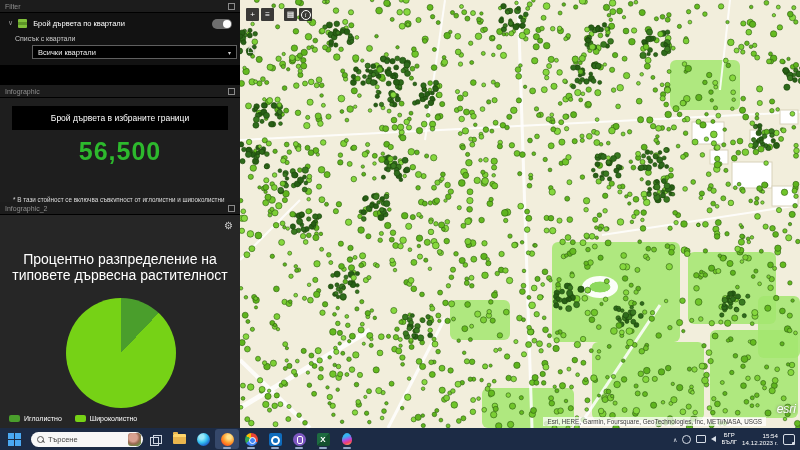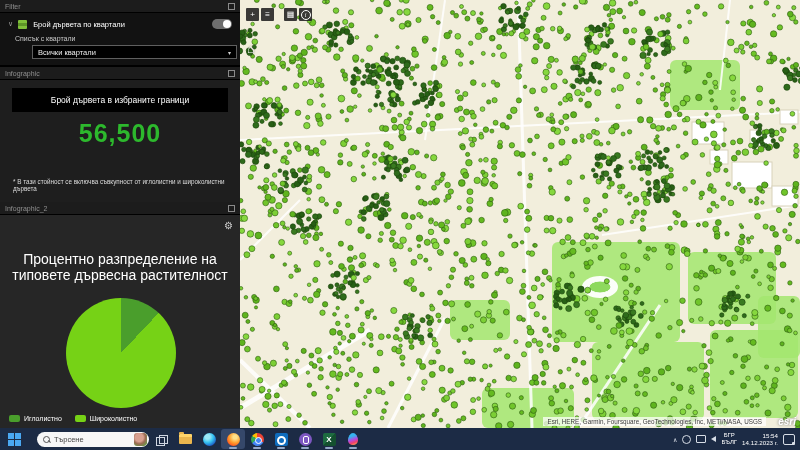--- a/index.html
+++ b/index.html
@@ -6,33 +6,33 @@
   .screen{position:relative;width:800px;height:450px;overflow:hidden;background:#000;
           font-family:"Liberation Sans",sans-serif;-webkit-font-smoothing:antialiased;}
   
   .sidebar{position:absolute;left:0;top:0;width:240px;height:428px;background:#000;}
   .panel{position:absolute;left:0;width:240px;background:#161616;overflow:hidden;}
   .panel-header{height:13px;background:#1c1c1c;color:#8f8f8f;font-size:7px;display:flex;
                 align-items:center;justify-content:space-between;padding:0 5px;box-sizing:border-box;
                 border-bottom:1px solid #000;}
   .sq-icon{width:5px;height:5px;border:1px solid #8a8a8a;}
   .filter-panel{top:0;height:65px;background:#121212;}
-  .layer-row{display:flex;align-items:center;margin:6px 8px 0 8px;}
+  .layer-row{display:flex;align-items:flex-start;margin:6px 8px 0 8px;}
   .chev{color:#9a9a9a;font-size:7px;margin-right:5px;}
   .layer-ico{width:9px;height:9px;margin-right:6px;border-radius:1px;
              background:linear-gradient(180deg,#7fbf3a 0 3px,#5d9427 3px 6px,#7fbf3a 6px);}
   .layer-label{color:#fff;font-size:7.5px;}
   .toggle{margin-left:auto;width:20px;height:10px;border-radius:5px;background:#6e6e6e;position:relative;}
   .toggle .knob{position:absolute;right:1px;top:1px;width:8px;height:8px;border-radius:50%;background:#fff;}
   .list-label{color:#c9c9c9;font-size:7px;margin:6px 0 3px 15px;}
   .dropdown{margin-left:32px;width:205px;height:14px;background:#000;border:1px solid #5f5f5f;
             display:flex;align-items:center;justify-content:space-between;padding:0 5px;box-sizing:border-box;}
   .dropdown-value{color:#ececec;font-size:7.5px;}
   .dropdown-caret{color:#cfcfcf;font-size:6px;}
-  .info-panel{top:67px;height:149px;background:#1e1e1e;}
+  .info-panel{top:85px;height:149px;background:#1e1e1e;}
   .banner{position:absolute;left:12px;right:12px;top:21px;background:#000;color:#fff;
           font-size:8.5px;text-align:center;padding:7px 0;}
   .big-value{position:absolute;left:0;right:0;top:52px;text-align:center;
              font-size:25px;font-weight:bold;letter-spacing:1px;}
   .footnote{position:absolute;left:13px;right:6px;top:111px;color:#dcdcdc;font-size:6.3px;}
   .info2-panel{top:202px;height:226px;background:#262626;}
   .gear{position:absolute;right:7px;top:19px;color:#d0d0d0;font-size:10px;line-height:10px;}
   .chart-title{position:absolute;left:8px;right:8px;top:49px;color:#fff;font-size:14px;text-align:center;}
   .pie{position:absolute;left:66px;top:96px;width:110px;height:110px;border-radius:50%;}
   .legend{position:absolute;left:9px;bottom:6px;display:flex;gap:13px;align-items:center;}
@@ -45,29 +45,29 @@
   .map-toolbar{position:absolute;left:6px;top:8px;display:flex;gap:2px;z-index:5;}
   .tb-gap{width:6px;}
   .tb-btn{width:13px;height:13px;background:rgba(32,32,32,.88);color:#fff;font-size:8px;
           display:flex;align-items:center;justify-content:center;border-radius:1px;}
   .tb-info-glyph{width:8px;height:8px;border:1px solid #fff;border-radius:50%;font-size:6px;
                  font-family:"Liberation Serif",serif;font-style:italic;display:flex;align-items:center;justify-content:center;}
   .home-btn{position:absolute;left:7px;top:42px;color:#fff;font-size:12px;z-index:5;
             text-shadow:0 0 2px rgba(0,0,0,.7);}
   .attribution{position:absolute;right:34px;bottom:2px;background:rgba(255,255,255,.72);
                color:#3b3b3b;font-size:6.3px;padding:1px 4px;z-index:5;white-space:nowrap;}
-  .esri-logo{position:absolute;right:4px;bottom:1px;color:#fff;font-size:10px;font-weight:bold;
+  .esri-logo{position:absolute;right:4px;bottom:12px;color:#fff;font-size:12px;font-weight:normal;
              font-style:italic;z-index:5;text-shadow:0 0 3px rgba(90,90,90,.9);}
   
   .taskbar{position:absolute;left:0;top:428px;width:800px;height:22px;background:#1c2b45;
            display:flex;align-items:center;box-sizing:border-box;}
   .start{margin-left:8px;width:13px;height:13px;display:grid;grid-template-columns:6px 6px;
          grid-template-rows:6px 6px;gap:1px;}
   .start i{background:#4aa8f2;display:block;}
-  .searchbox{margin-left:16px;width:112px;height:15px;border-radius:8px;background:#f7f7f7;
+  .searchbox{margin-left:10px;width:112px;height:15px;border-radius:8px;background:#f7f7f7;
              display:flex;align-items:center;overflow:hidden;}
   .mag{width:7px;height:7px;position:relative;margin:0 4px 0 6px;}
   .mag::before{content:"";position:absolute;left:0;top:0;width:5px;height:5px;border:1px solid #555;border-radius:50%;}
   .mag::after{content:"";position:absolute;left:5px;top:5px;width:3px;height:1px;background:#555;transform:rotate(45deg);}
   .search-text{color:#444;font-size:7.5px;flex:1;}
   .bird{width:13px;height:13px;margin-right:2px;border-radius:3px;
         background:radial-gradient(circle at 40% 35%,#d8a090 0 35%,#9a6a52 55%,#6f8f4a 80%,#e8e3d0);}
   .tb-ico{width:24px;height:20px;display:flex;align-items:center;justify-content:center;
           position:relative;border-radius:3px;}
   .tb-ico.active{background:#35486a;}

